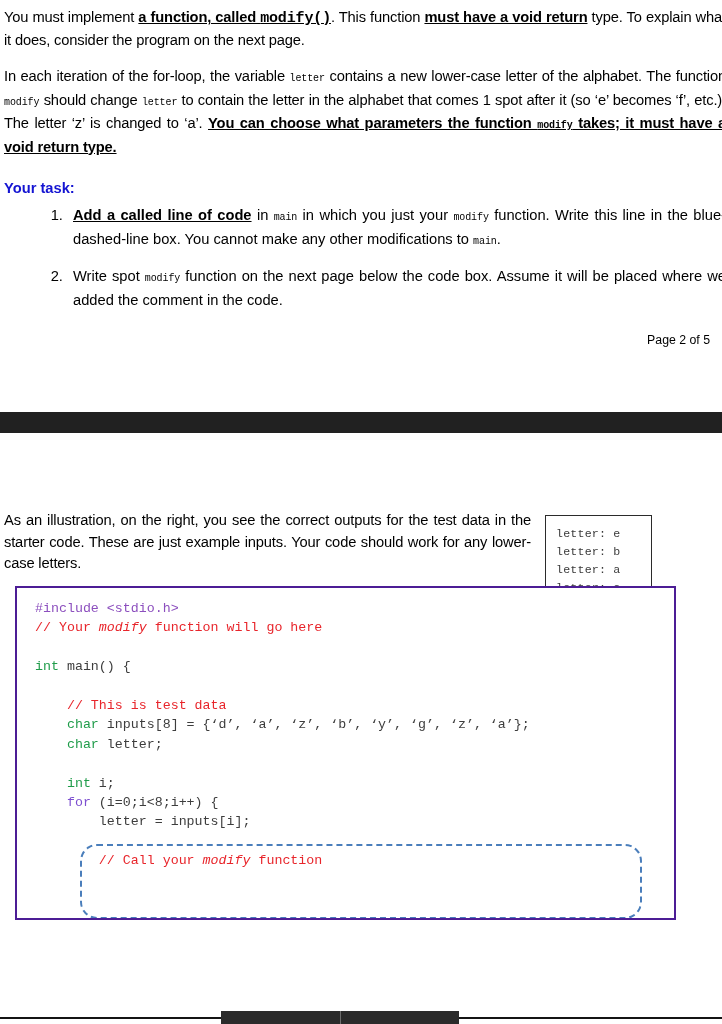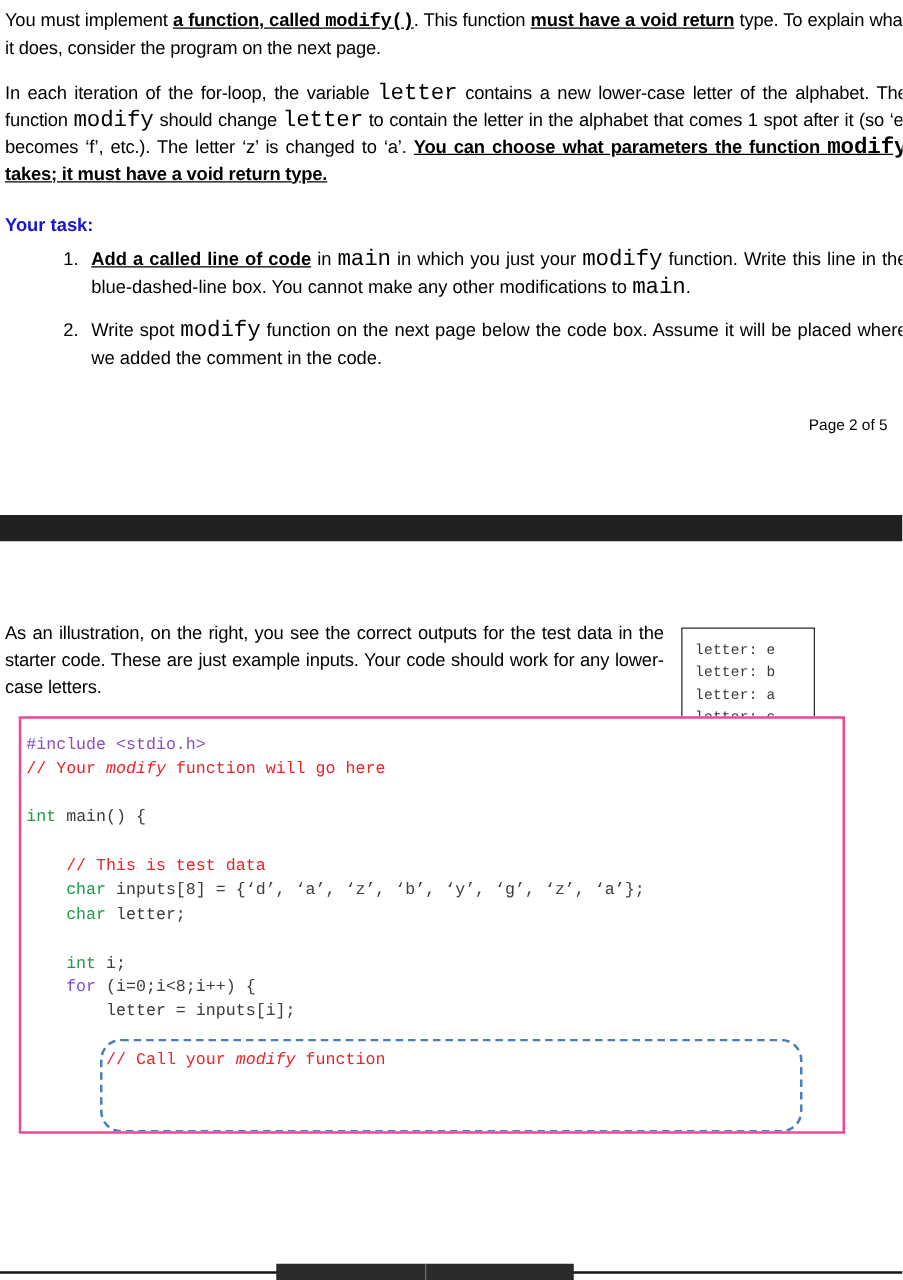--- a/index.html
+++ b/index.html
@@ -28,21 +28,21 @@
     font-size: 14.7px;
     line-height: 21.5px;
     margin: 0;
     text-align: justify;
     letter-spacing: -0.15px;
   }
   p.para1 { margin-top: 7px; }
   p.para2 { margin-top: 15px; }
   .mono {
     font-family: "Liberation Mono", "DejaVu Sans Mono", monospace;
-    font-size: 18px;
+    font-size: 10px;
     letter-spacing: -0.1px;
   }
   .mono-b {
     font-family: "Liberation Mono", "DejaVu Sans Mono", monospace;
     font-size: 15px;
     font-weight: bold;
   }
   .u { text-decoration: underline; font-weight: bold; }
   .tasktitle {
     color: #1414d2;
@@ -77,21 +77,21 @@
     left: 0;
     top: 412px;
     width: 722px;
     height: 21px;
     background: #212121;
   }
   
   .p2 {
     position: absolute;
     left: 0;
-    top: 497px;
+    top: 510px;
     width: 722px;
   }
   .illus {
     width: 527px;
     font-size: 14.7px;
     line-height: 21.5px;
     margin: 0;
     padding: 0 2px 0 4px;
     text-align: justify;
     letter-spacing: -0.15px;
@@ -116,24 +116,24 @@
     white-space: pre;
     letter-spacing: 0.2px;
   }
   
   .codebox {
     position: absolute;
     left: 15px;
     top: 76px;
     width: 661px;
     height: 334px;
-    border: 2px solid #ec4899;
+    border: 2px solid #4c1d95;
     background: #ffffff;
     box-sizing: border-box;
-    padding: 11px 0 0 4px;
+    padding: 11px 0 0 18px;
     overflow: hidden;
   }
   .code {
     font-family: "Liberation Mono", "DejaVu Sans Mono", monospace;
     font-size: 13.3px;
     line-height: 19.4px;
     white-space: pre;
     color: #3d3d3d;
     letter-spacing: 0px;
   }

